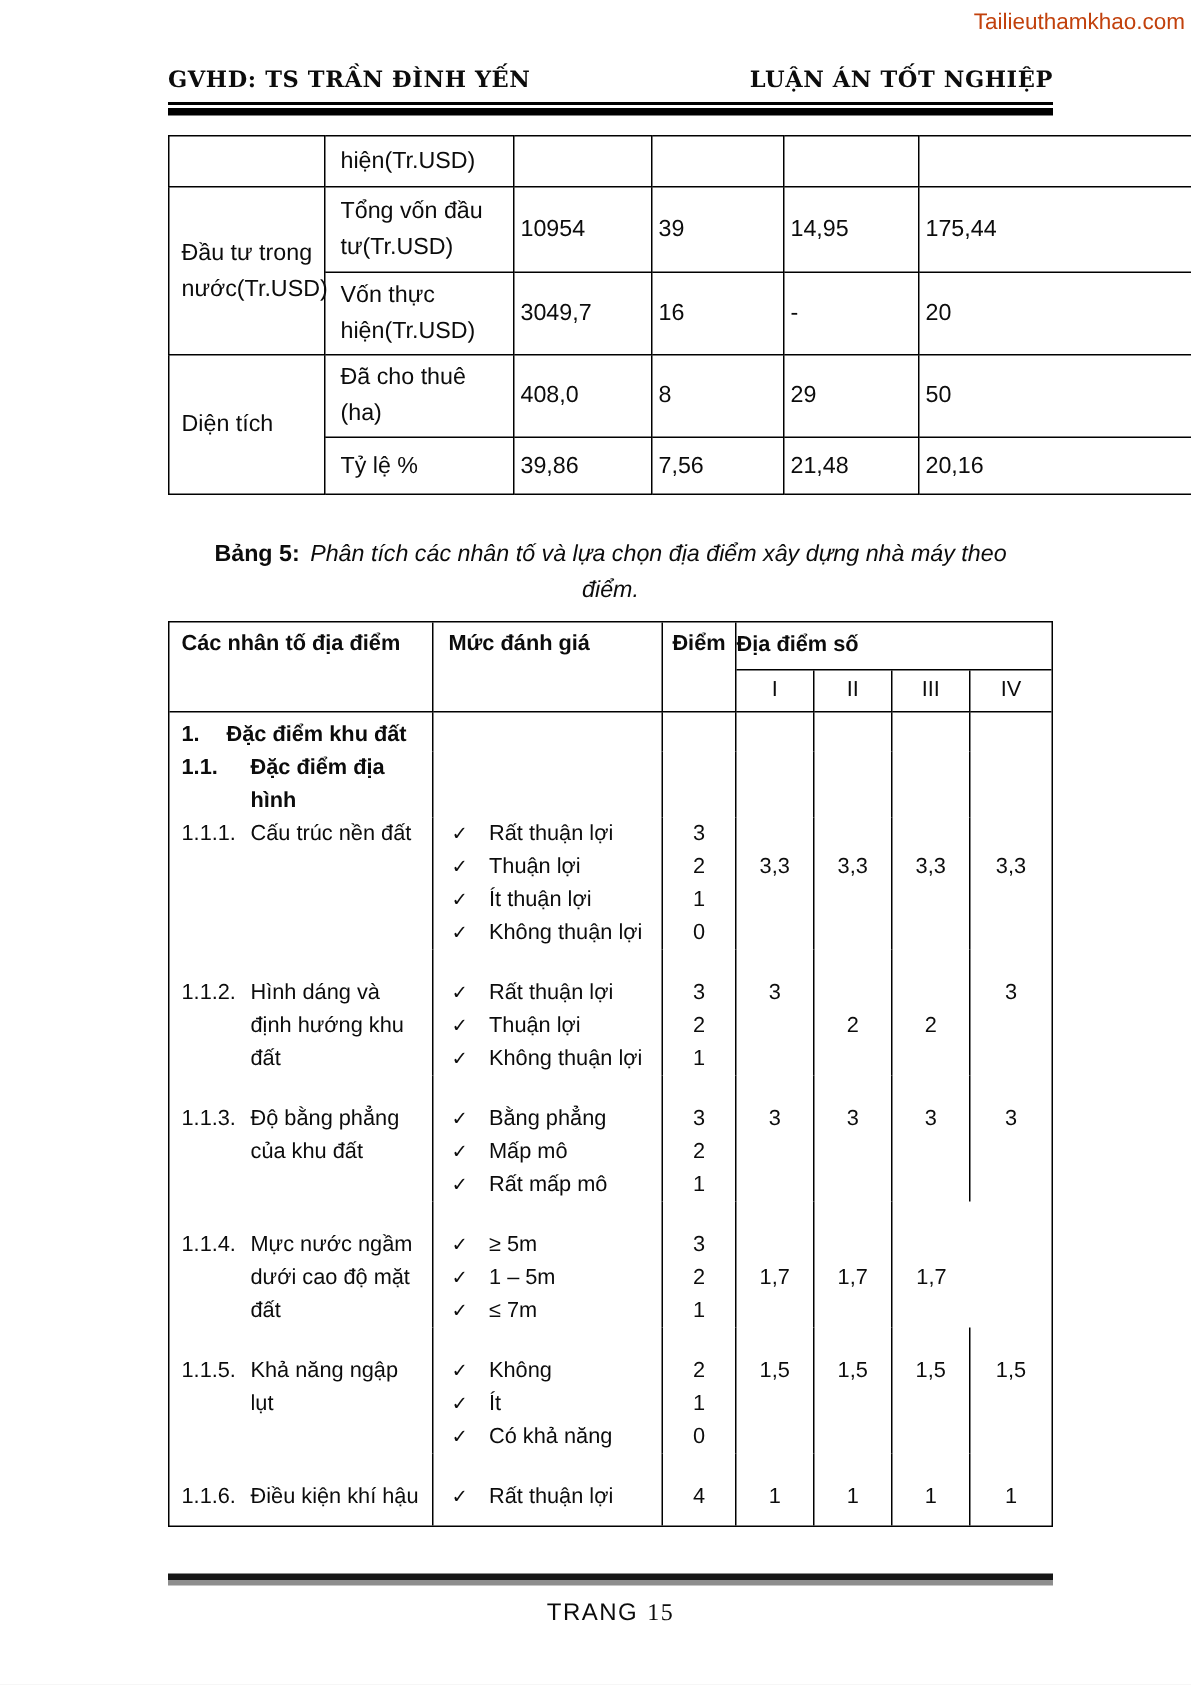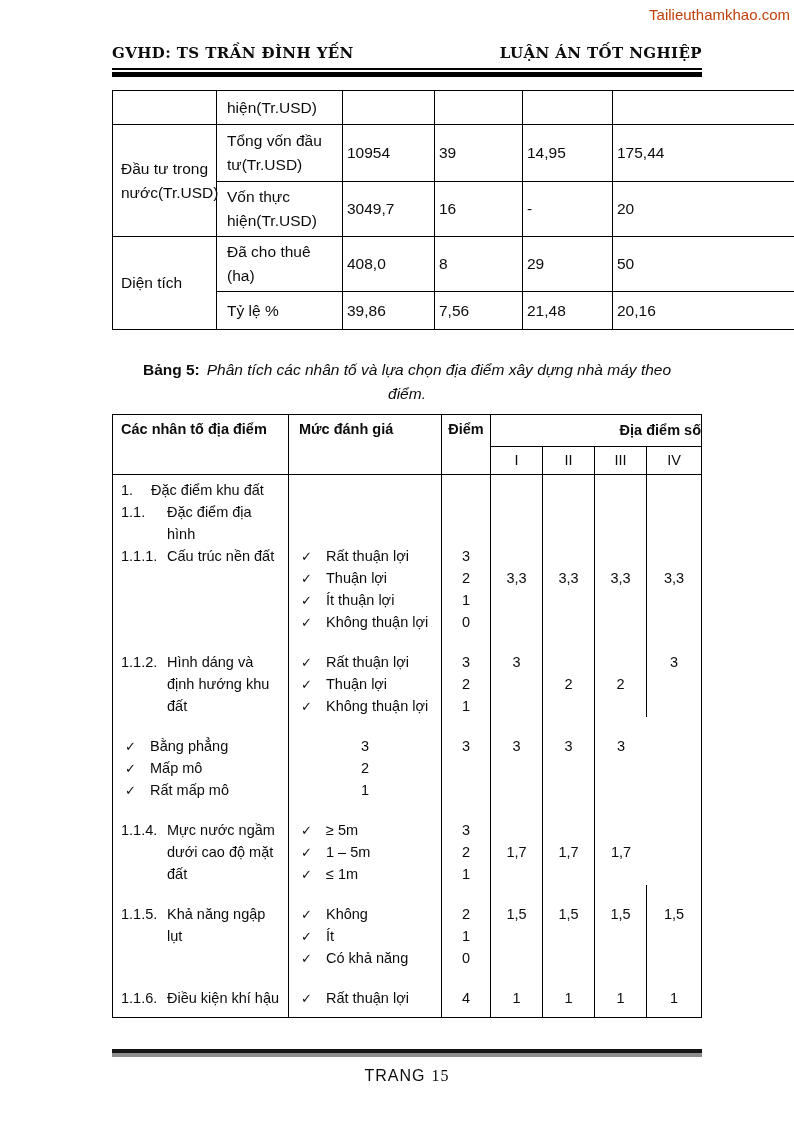--- a/index.html
+++ b/index.html
@@ -23,31 +23,31 @@
   .caption b{margin-right:7px;}
   .caption i{font-style:italic;}
   
   #t2{margin-top:8px;border:1.5px solid #000;font-size:14.5px;}
   .t2g{display:grid;grid-template-columns:176px 153px 49px 52px 52px 52px auto;}
   .t2h{grid-template-rows:32px 28px;font-weight:bold;}
   .t2h>div{box-sizing:border-box;}
   .h1{grid-column:1;grid-row:1/3;border-right:1.5px solid #000;border-bottom:1.5px solid #000;padding:6px 0 0 8px;}
   .h2{grid-column:2;grid-row:1/3;border-right:1.5px solid #000;border-bottom:1.5px solid #000;padding:6px 0 0 10px;}
   .h3{grid-column:3;grid-row:1/3;border-right:1.5px solid #000;border-bottom:1.5px solid #000;padding-top:6px;text-align:center;}
-  .h4{grid-column:4/8;grid-row:1;border-bottom:1.5px solid #000;padding-top:7px;text-align:right;}
+  .h4{grid-column:4/8;grid-row:1;border-bottom:1.5px solid #000;padding-top:7px;text-align:left;}
   .hs{border-right:1.5px solid #000;border-bottom:1.5px solid #000;text-align:center;line-height:27px;font-weight:normal;}
   .hs.lastc{border-right:none;}
   .c{border-right:1.5px solid #000;box-sizing:border-box;}
   .c.lastc{border-right:none;}
   .ln{height:22px;line-height:22px;white-space:nowrap;}
   .cl .ln{padding-left:8px;}
   .cl .cont{padding-left:54px;}
   .num{display:inline-block;width:46px;}
   .num.n1{width:30px;}
-  .boldtxt{font-weight:normal;}
+  .boldtxt{font-weight:bold;}
   .cm .ln{padding-left:12px;}
   .tick{display:inline-block;width:25px;font-size:13px;}
   .cs .ln,.cv .ln{text-align:center;padding:0;}
   .first>.c{padding-top:4px;}
   .gap>.c{padding-top:18px;}
   .last>.c{padding-bottom:8px;}
   
   .ftbar{margin-top:31px;height:8px;background:linear-gradient(180deg,#161616 0%,#161616 52%,#8e8e8e 52%,#8e8e8e 100%);}
   .ftpage{margin-top:10px;text-align:center;font-size:16px;letter-spacing:1px;}
   .ftpage .pnum{font-family:"Liberation Serif","DejaVu Serif",serif;margin-left:6px;}
@@ -234,20 +234,24 @@
         <div class="c cv">
             <div class="ln"></div>
             <div class="ln">2</div>
           </div>
         <div class="c cv lastc">
             <div class="ln">3</div>
           </div>
       </div>
 
       <div class="t2g t2b gap">
+        <div class="c cl">
+          <div class="ln"><span class="num">1.1.3.</span><span>Độ bằng phẳng</span></div>
+          <div class="ln cont">của khu đất</div>
+        </div>
         <div class="c cm">
           <div class="ln"><span class="tick">✓</span><span>Bằng phẳng</span></div>
           <div class="ln"><span class="tick">✓</span><span>Mấp mô</span></div>
           <div class="ln"><span class="tick">✓</span><span>Rất mấp mô</span></div>
         </div>
         <div class="c cs">
           <div class="ln">3</div>
           <div class="ln">2</div>
           <div class="ln">1</div>
         </div>
@@ -267,21 +271,21 @@
 
       <div class="t2g t2b gap">
         <div class="c cl">
           <div class="ln"><span class="num">1.1.4.</span><span>Mực nước ngầm</span></div>
           <div class="ln cont">dưới cao độ mặt</div>
           <div class="ln cont">đất</div>
         </div>
         <div class="c cm">
           <div class="ln"><span class="tick">✓</span><span>≥ 5m</span></div>
           <div class="ln"><span class="tick">✓</span><span>1 – 5m</span></div>
-          <div class="ln"><span class="tick">✓</span><span>≤ 1m</span></div>
+          <div class="ln"><span class="tick">✓</span><span>≤ 7m</span></div>
         </div>
         <div class="c cs">
           <div class="ln">3</div>
           <div class="ln">2</div>
           <div class="ln">1</div>
         </div>
         <div class="c cv">
             <div class="ln"></div>
             <div class="ln">1,7</div>
           </div>

